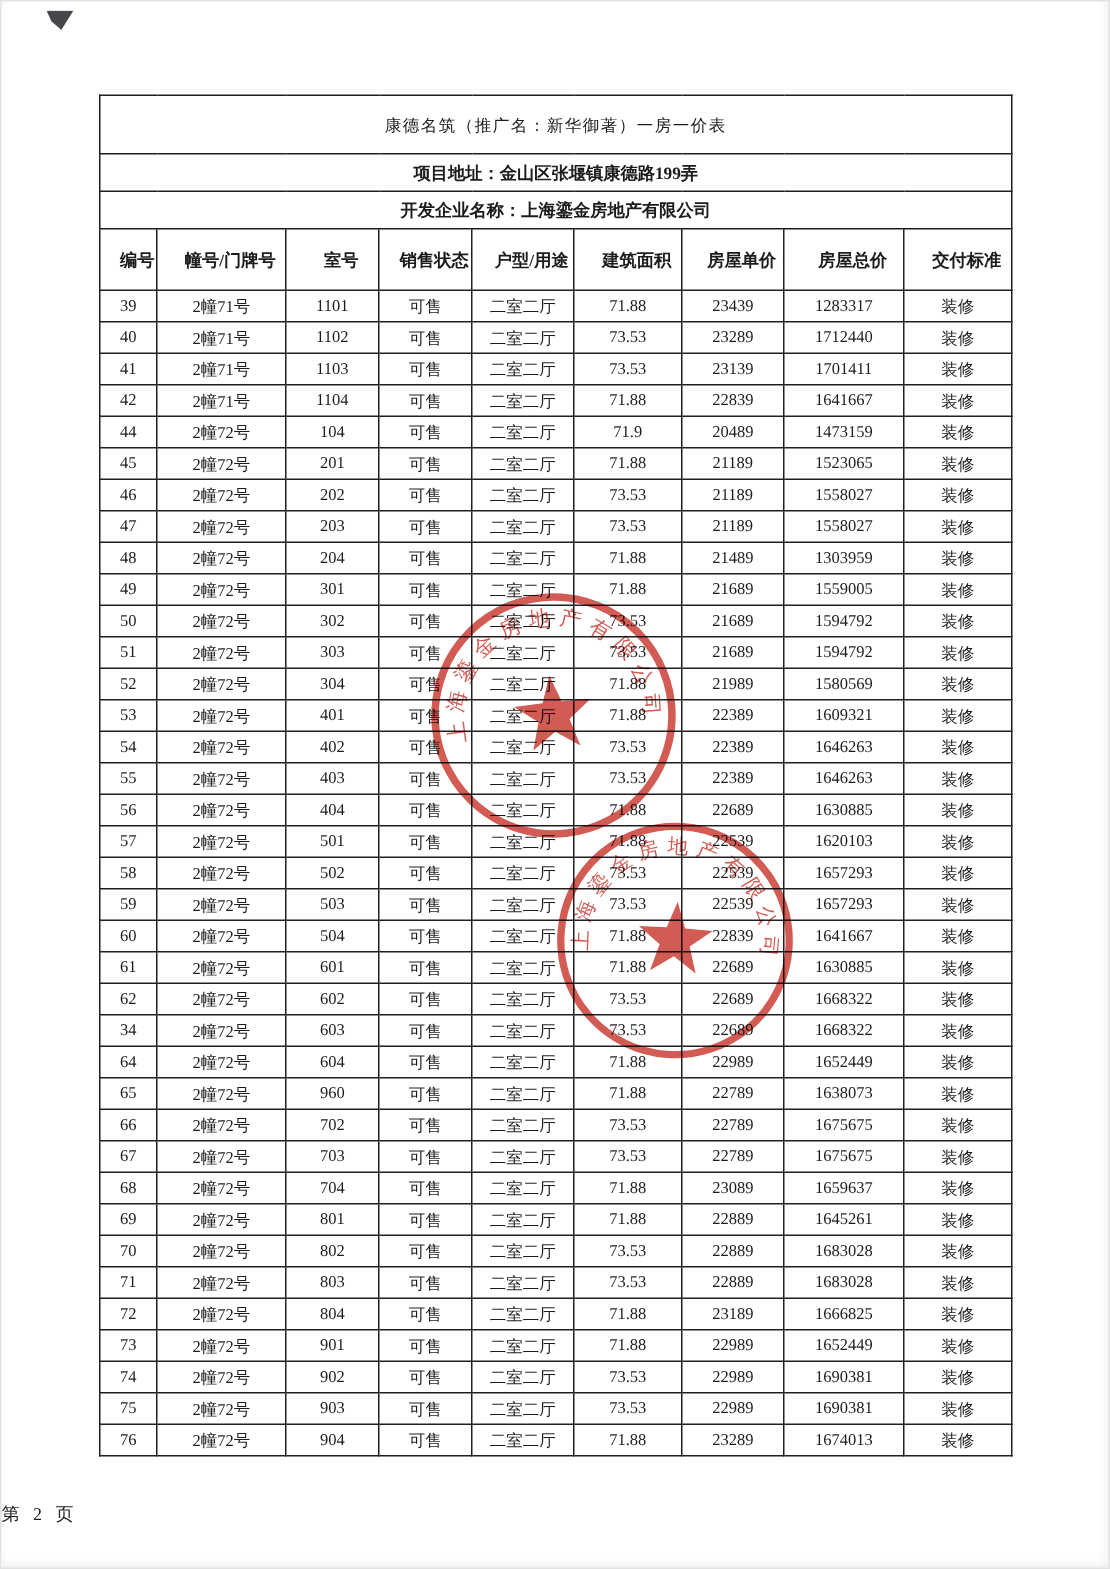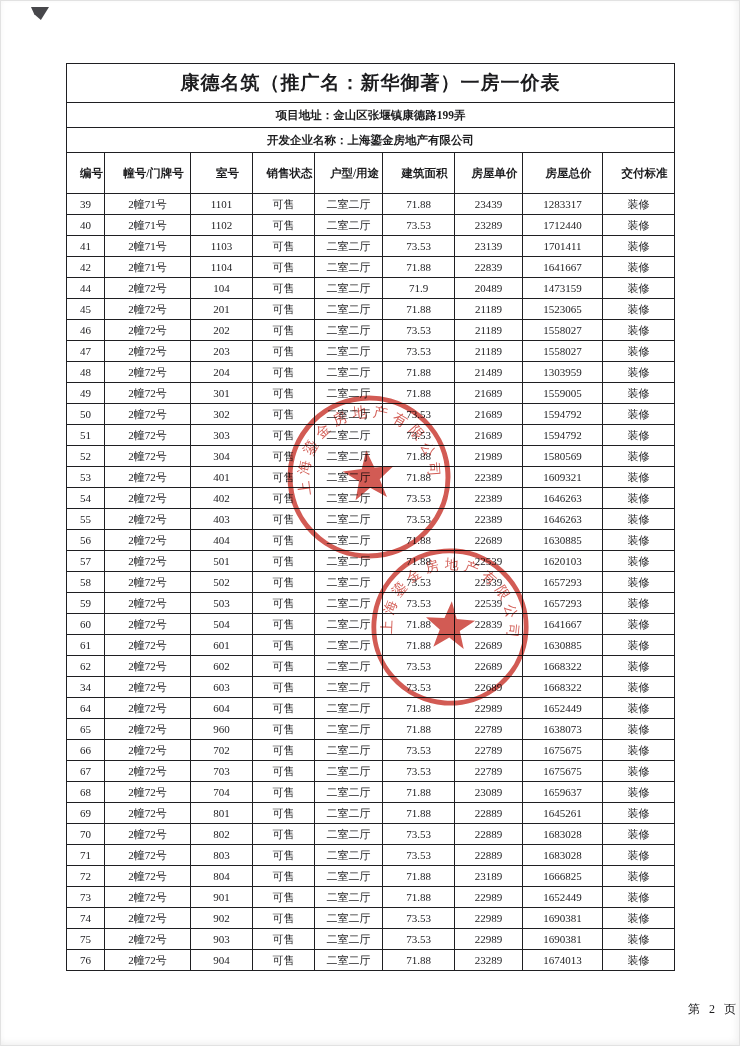--- a/index.html
+++ b/index.html
@@ -41,41 +41,41 @@
     text-align: center;
     vertical-align: middle;
     font-size: 11px;
     padding: 0;
     overflow: hidden;
     white-space: nowrap;
     font-weight: normal;
   }
   .title-row td {
     height: 38px;
-    font-size: 19px;
-    font-weight: bold;
+    font-size: 11px;
+    font-weight: normal;
     letter-spacing: 1px;
   }
   .meta-row td {
     height: 24px;
     font-size: 11.5px;
     font-weight: bold;
   }
   .header-row th {
     height: 40px;
     font-size: 11.5px;
     font-weight: bold;
     padding-left: 12px;
   }
   tbody tr { height: 21px; margin-left: 19px; }
   .page-footer {
     position: absolute;
     top: 1000px; left: 0;
     width: 100%;
-    text-align: right;
+    text-align: left;
     font-size: 12px;
     letter-spacing: 3px;
   }
   .stamp {
     position: absolute;
     mix-blend-mode: multiply;
     opacity: .82;
   }
   .stamp1 { left: 284px; top: 392px; width: 168px; height: 168px; transform: rotate(-6deg); }
   .stamp2 { left: 368px; top: 545px; width: 162px; height: 162px; transform: rotate(4deg); }

